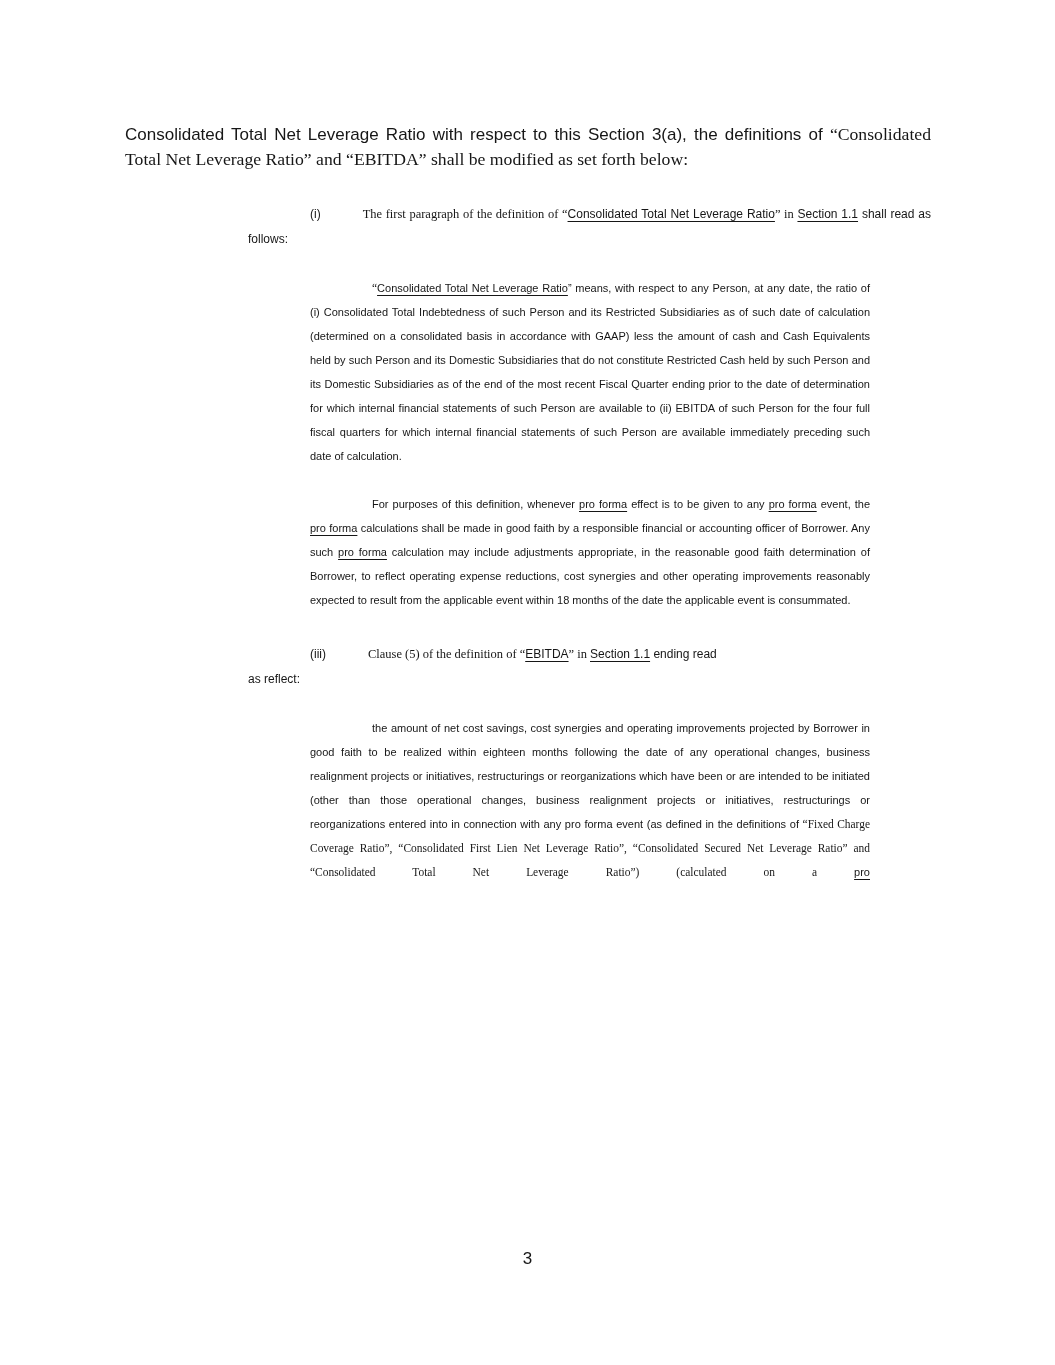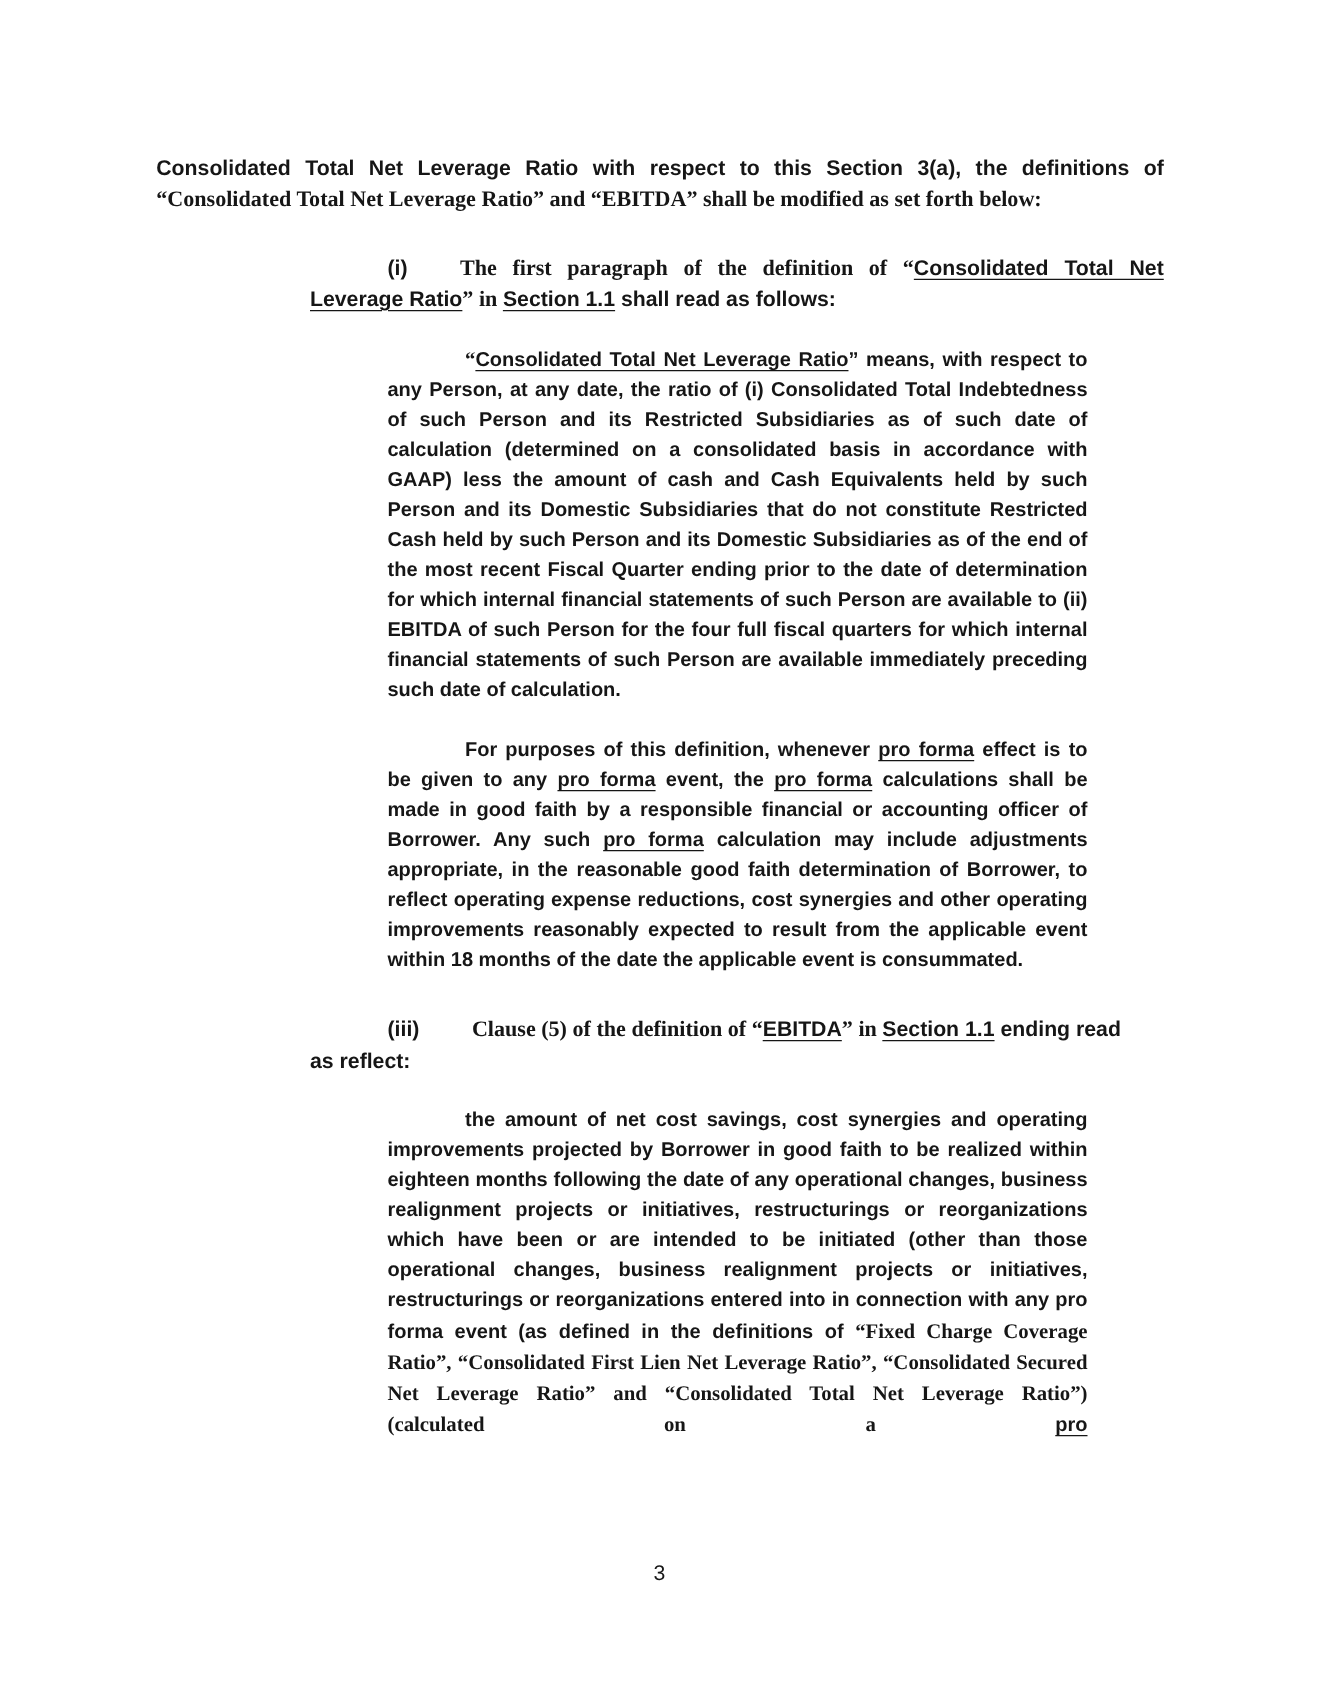--- a/index.html
+++ b/index.html
@@ -8,39 +8,38 @@
     width:1055px;height:1365px;
     background:#ffffff;
     color:#161616;
     font-family:"Liberation Sans",sans-serif;
     overflow:hidden;
   }
   .content{
     position:absolute;
     left:125px;top:122px;
     width:806px;
-    font-weight:bold;
   }
   p{margin:0;padding:0;}
   .p-intro{
     font-size:17px;line-height:25px;
     text-align:justify;
   }
   .p-item{
     margin:30px 0 0 123px;
     width:683px;
     text-indent:62px;
-    font-size:17px;line-height:25px;
+    font-size:12px;line-height:25px;
     text-align:justify;
   }
   .p-quote{
     margin:24px 0 0 185px;
     width:560px;
     text-indent:62px;
-    font-size:16px;line-height:24px;
+    font-size:11px;line-height:24px;
     text-align:justify;
   }
   .p-quote.flow-continues{text-align-last:justify;}
   .serif{font-family:"Liberation Serif",serif;font-size:1.04em;}
   .u{text-decoration:underline;text-underline-offset:3px;text-decoration-thickness:1.4px;}
   .tab{display:inline-block;width:42px;}
   .page-number{
     position:absolute;
     top:1249px;left:0;width:1055px;
     text-align:center;

